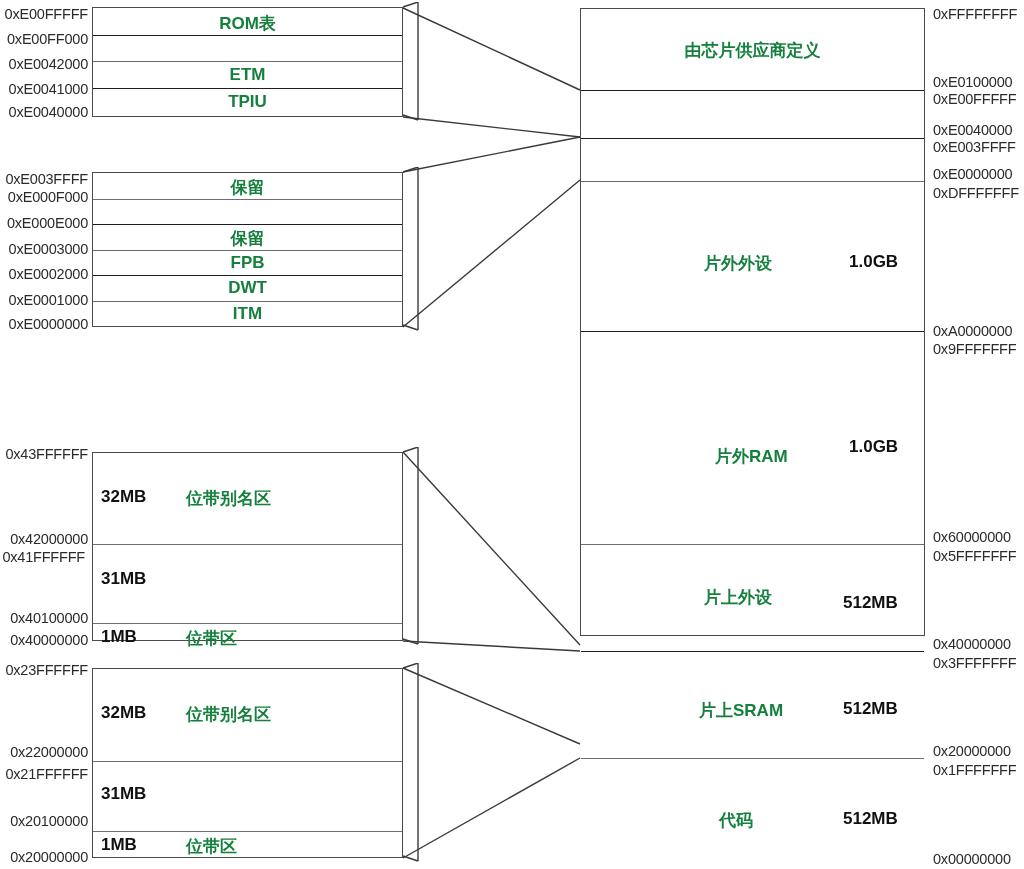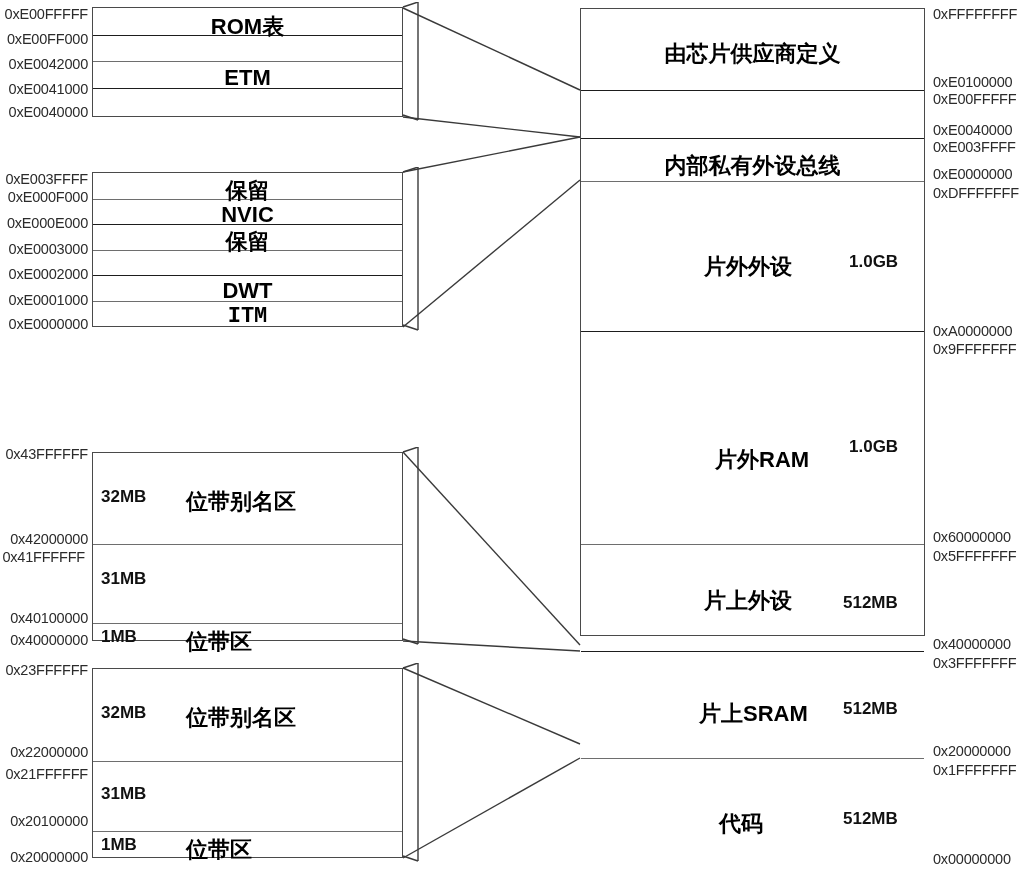--- a/index.html
+++ b/index.html
@@ -39,23 +39,23 @@
     letter-spacing:-0.2px;
     white-space:nowrap;
     font-family:"Liberation Sans","DejaVu Sans",sans-serif;
   }
   .addr.left{text-align:right;}
 
   
   .rlabel{
     position:absolute;
     font-weight:bold;
-    color:#000000;
+    color:#15803d;
     white-space:nowrap;
-    font-size:22px;
+    font-size:17px;
   }
   .rlabel.center{
     left:0;right:0;
     text-align:center;
   }
   .sz{
     position:absolute;
     font-weight:bold;
     color:#111111;
     white-space:nowrap;
@@ -100,20 +100,21 @@
     <line x1="403" y1="858" x2="580" y2="758"></line>
   </svg>
 
   <div class="block" style="left:92px; top:7px; width:311px; height:110px;">
     <div class="rowdiv dark" style="top:26.5px;"></div>
     <div class="rowdiv" style="top:53px;"></div>
     <div class="rowdiv dark" style="top:80px;"></div>
 
     <div class="rlabel center" style="top:4px;">ROM表</div>
     <div class="rlabel center" style="top:57px;">ETM</div>
+    <div class="rlabel center" style="top:84px;">TPIU</div>
   </div>
 
   <svg class="flare" style="left:400px; top:2px; width:24px; height:122px;" viewBox="0 0 24 122">
     <line x1="3" y1="5" x2="18" y2="0"></line>
     <line x1="18" y1="0" x2="18" y2="118"></line>
     <line x1="18" y1="118" x2="3" y2="113"></line>
   </svg>
 
   <div class="addr left" style="left:4px; top:6px;  width:84px;">0xE00FFFFF</div>
   <div class="addr left" style="left:4px; top:31px; width:84px;">0xE00FF000</div>
@@ -122,24 +123,24 @@
   <div class="addr left" style="left:4px; top:104px;width:84px;">0xE0040000</div>
 
   <div class="block" style="left:92px; top:172px; width:311px; height:155px;">
     <div class="rowdiv" style="top:25.5px;"></div>
     <div class="rowdiv dark" style="top:51px;"></div>
     <div class="rowdiv" style="top:76.5px;"></div>
     <div class="rowdiv dark" style="top:102px;"></div>
     <div class="rowdiv" style="top:127.5px;"></div>
 
     <div class="rlabel center" style="top:3px;">保留</div>
-    <div class="rlabel center" style="top:29px;">NVIC</div>
     <div class="rlabel center" style="top:54px;">保留</div>
+    <div class="rlabel center" style="top:80px;">FPB</div>
     <div class="rlabel center" style="top:105px;">DWT</div>
-    <div class="rlabel center" style="top:131px;font-family:Liberation Mono, monospace;">ITM</div>
+    <div class="rlabel center" style="top:131px;">ITM</div>
   </div>
   <svg class="flare" style="left:400px; top:167px; width:24px; height:167px;" viewBox="0 0 24 167">
     <line x1="3" y1="5" x2="18" y2="0"></line>
     <line x1="18" y1="0" x2="18" y2="163"></line>
     <line x1="18" y1="163" x2="3" y2="158"></line>
   </svg>
 
   <div class="addr left" style="left:4px; top:171px; width:84px;">0xE003FFFF</div>
   <div class="addr left" style="left:4px; top:189px; width:84px;">0xE000F000</div>
   <div class="addr left" style="left:4px; top:215px; width:84px;">0xE000E000</div>
@@ -201,21 +202,20 @@
     <div class="rowdiv dark" style="top:129px;"></div>
     <div class="rowdiv" style="top:172px;"></div>
     <div class="rowdiv dark" style="top:322px;"></div>
     <div class="rowdiv" style="top:535px;"></div>
     <div class="rowdiv dark" style="top:642px;"></div>
     <div class="rowdiv" style="top:749px;"></div>
 
     <div class="rlabel center" style="top:30px;">由芯片供应商定义</div>
 
 
-    <div class="rlabel center" style="top:142px;">内部私有外设总线</div>
 
     <div class="rlabel" style="left:123px; top:243px;">片外外设</div>
     <div class="sz" style="left:268px; top:243px;">1.0GB</div>
 
     <div class="rlabel" style="left:123px; top:436px;margin-left:11px;">片外RAM</div>
     <div class="sz" style="left:268px; top:428px;">1.0GB</div>
 
     <div class="rlabel" style="left:123px; top:577px;">片上外设</div>
     <div class="sz" style="left:262px; top:584px;">512MB</div>
 

